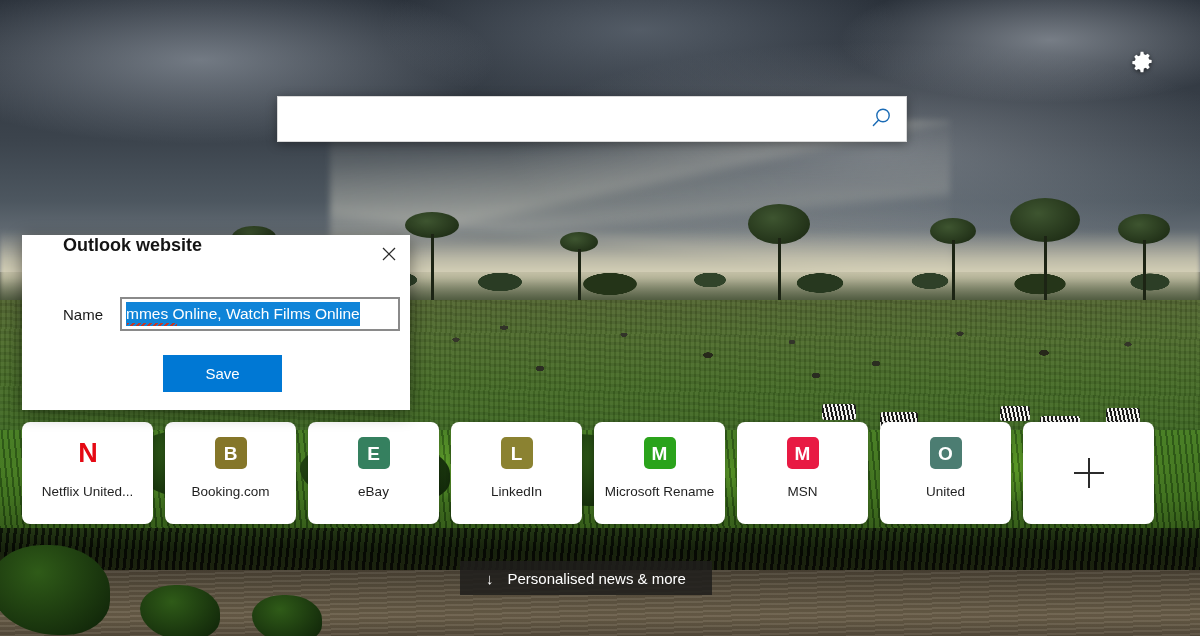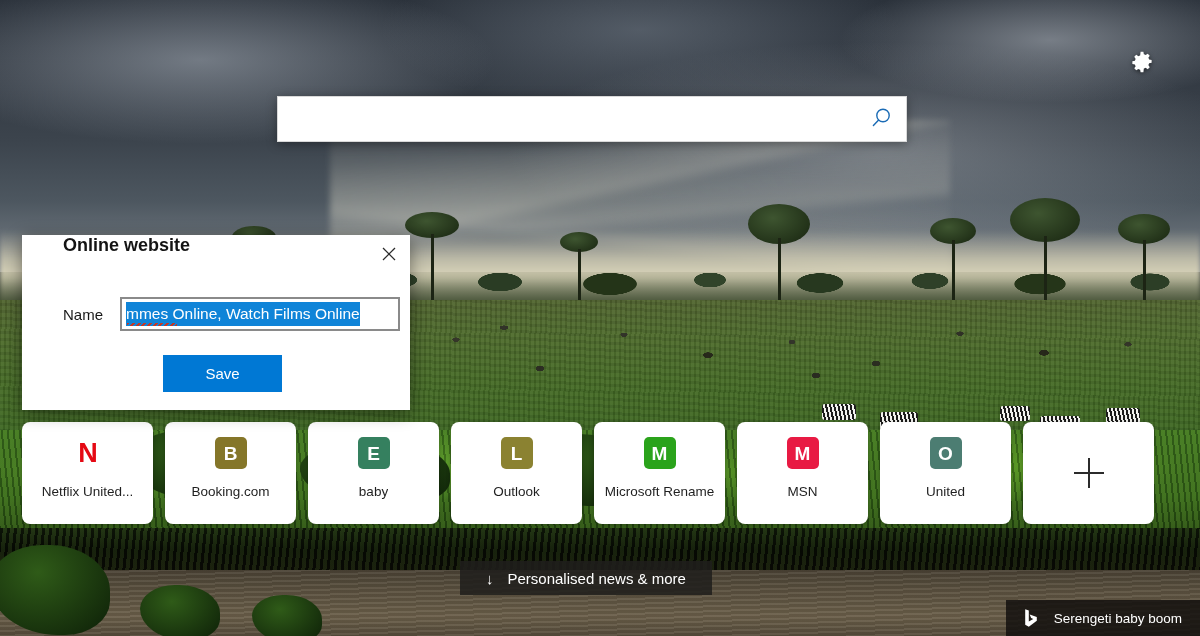--- a/index.html
+++ b/index.html
@@ -403,28 +403,28 @@
       <div class="tile-icon-wrap">
         <div class="tile-icon" style="background:#857629">B</div>
       </div>
       <div class="tile-label">Booking.com</div>
     </div>
 
     <div class="tile">
       <div class="tile-icon-wrap">
         <div class="tile-icon" style="background:#35805f">E</div>
       </div>
-      <div class="tile-label">baby</div>
+      <div class="tile-label">eBay</div>
     </div>
 
     <div class="tile">
       <div class="tile-icon-wrap">
         <div class="tile-icon" style="background:#8b8231">L</div>
       </div>
-      <div class="tile-label">Outlook</div>
+      <div class="tile-label">LinkedIn</div>
     </div>
 
     <div class="tile">
       <div class="tile-icon-wrap">
         <div class="tile-icon" style="background:#2aa31b">M</div>
       </div>
       <div class="tile-label">Microsoft Rename</div>
     </div>
 
     <div class="tile">
@@ -444,38 +444,30 @@
     <div class="tile add">
       <div class="add-plus"></div>
     </div>
   </div>
 
   <div class="newsbar">
     <span class="arrow">↓</span>
     <span>Personalised news &amp; more</span>
   </div>
 
-  <div class="attrib">
-    <span class="bing-logo">
-      <svg width="18" height="20" viewBox="0 0 18 20" aria-hidden="true">
-        <path fill="#ffffff" d="M2.2 1.2l3.6 1.25v11.1l4.5-2.6-2.2-1.02-1.4-3.5 7.1 2.5v3.75L5.8 18.8 2.2 16.7V1.2z"></path>
-      </svg>
-    </span>
-    <span>Serengeti baby boom</span>
-  </div>
 
   <div class="dialog">
     <button class="dlg-close">
       <svg width="14" height="14" viewBox="0 0 14 14" aria-hidden="true">
         <line x1="1" y1="1" x2="13" y2="13" stroke="#2b2b2b" stroke-width="1.2"></line>
         <line x1="13" y1="1" x2="1" y2="13" stroke="#2b2b2b" stroke-width="1.2"></line>
       </svg>
     </button>
 
-    <div class="dlg-title">Online website</div>
+    <div class="dlg-title">Outlook website</div>
 
     <div class="dlg-row">
       <div class="dlg-label">Name</div>
       <div class="name-field">
         <span class="name-text">mmes Online, Watch Films Online<span class="spell-underline"></span></span>
       </div>
     </div>
 
     <div class="dlg-buttons">
       <button class="btn btn-save">Save</button>

